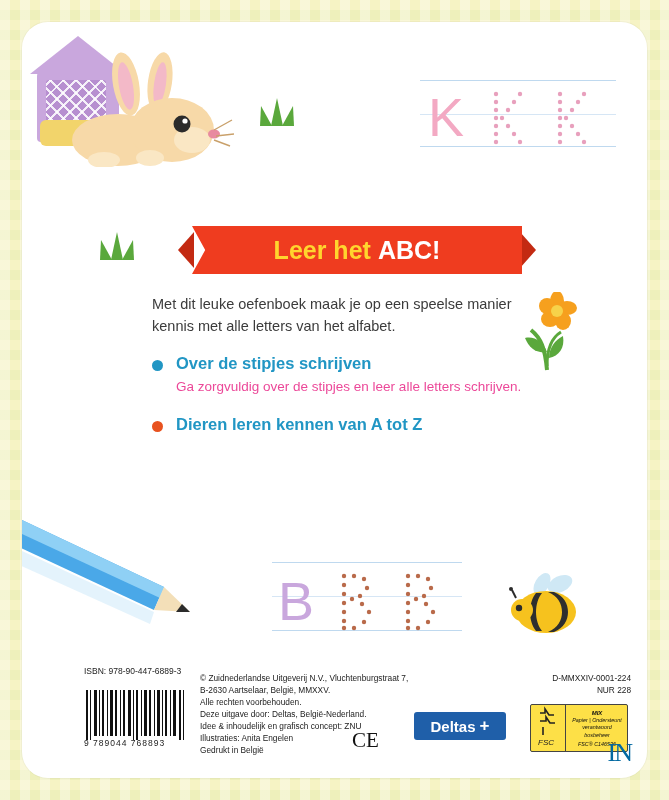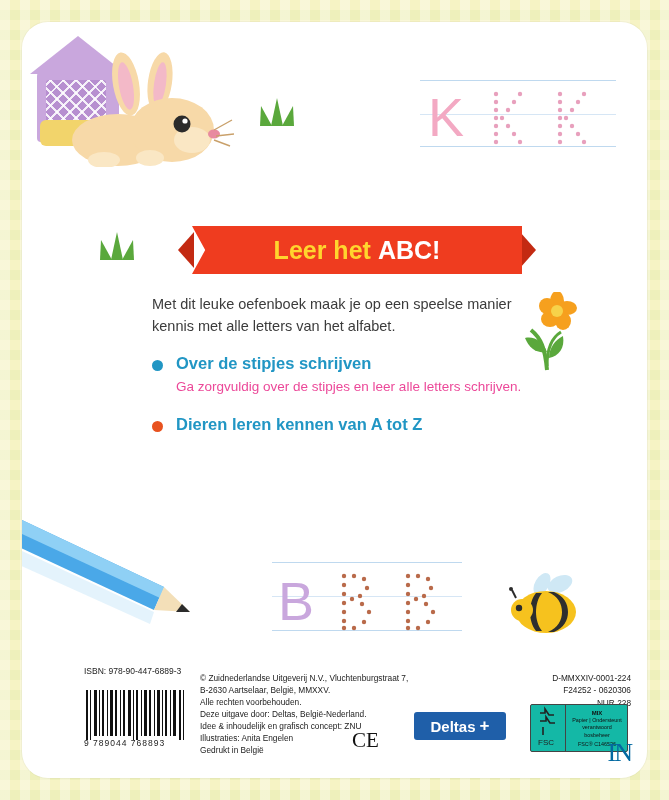--- a/index.html
+++ b/index.html
@@ -195,22 +195,23 @@
     position: absolute; left: 392px; top: 690px; width: 92px; height: 28px;
     background: #1f5fa9; border-radius: 3px;
     display: flex; align-items: center; justify-content: center;
     color: #fff; font-size: 15px; font-weight: bold;
   }
   .deltas .plus {
     display: inline-block; margin-left: 4px; color: #fff; font-size: 17px; font-weight: bold;
   }
   .fsc {
     position: absolute; left: 508px; top: 682px; width: 96px; height: 46px;
-    border: 1px solid #444; border-radius: 2px; background: #14b8a6;
+    border: 1px solid #444; border-radius: 2px; background: #fde047;
     display: flex;
+    font-style: italic;
   }
   .fsc .tree { width: 34px; border-right: 1px solid #444; position: relative; }
   .fsc .txt {
     flex: 1; font-size: 5.4px; color: #111; line-height: 1.35;
     padding: 4px 2px 0 3px; text-align: center;
   }
   .fsc .mix { font-weight: bold; font-size: 6px; }
   .corner-logo {
     position: absolute; right: 16px; bottom: 10px;
     font-size: 26px; color: #0369a1; font-family: "Liberation Serif", serif;
@@ -467,21 +468,20 @@
         <div>B-2630 Aartselaar, België, MMXXV.</div>
         <div>Alle rechten voorbehouden.</div>
         <div>Deze uitgave door: Deltas, België-Nederland.</div>
         <div>Idee &amp; inhoudelijk en grafisch concept: ZNU</div>
         <div>Illustraties: Anita Engelen</div>
         <div>Gedrukt in België</div>
       </div>
 
       <div class="codes">
         <div>D-MMXXIV-0001-224</div>
-        <div>F24252 - 0620306</div>
         <div>NUR 228</div>
       </div>
 
       <div class="ce">CE</div>
     </div>
 
     <div class="deltas">
       <span>Deltas</span>
       <span class="plus">+</span>
     </div>

